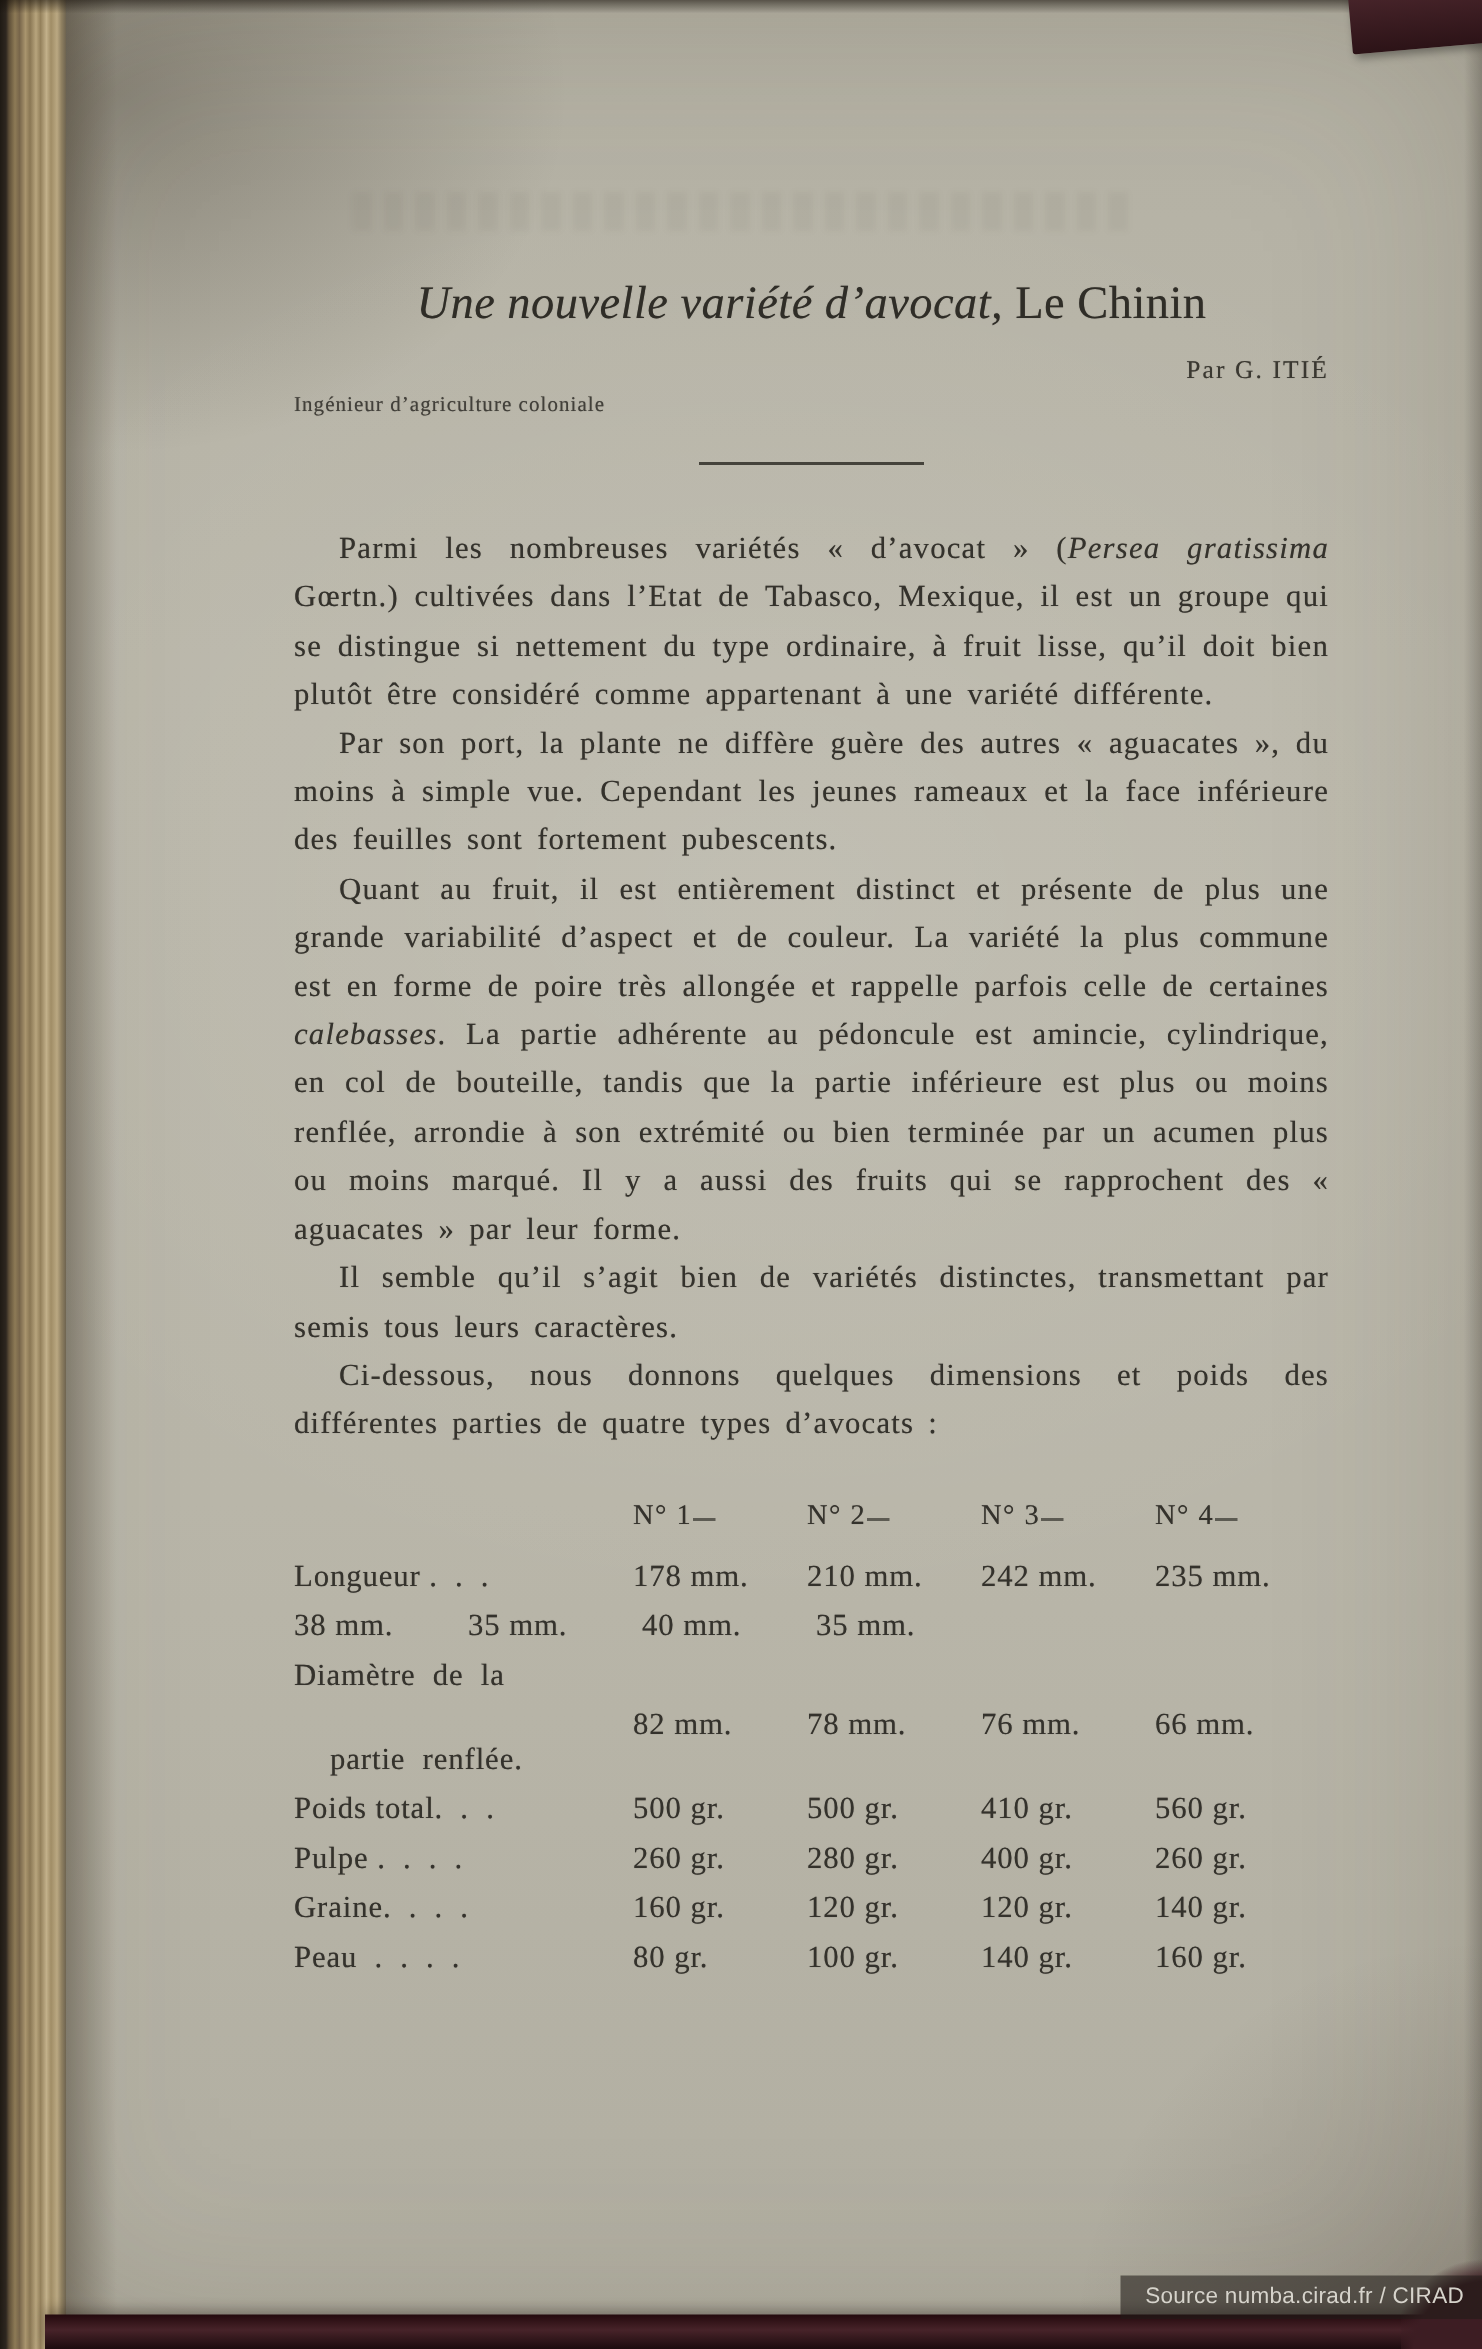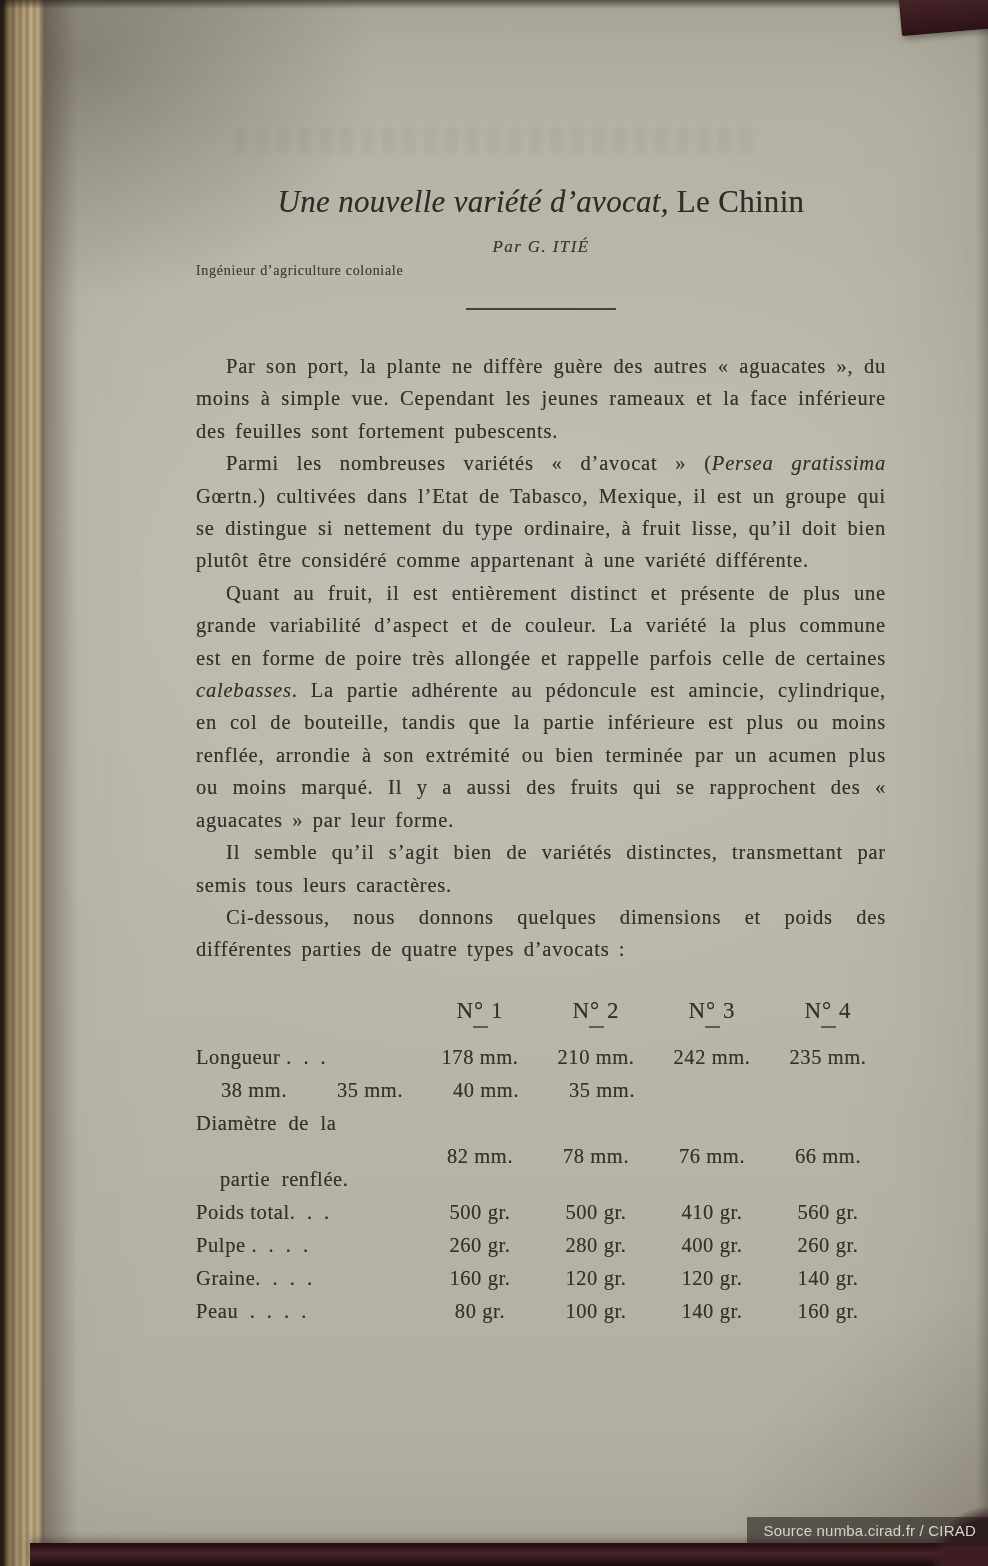--- a/index.html
+++ b/index.html
@@ -77,25 +77,24 @@
     font-size: 31px;
     font-weight: normal;
     text-align: center;
     letter-spacing: 0.3px;
     white-space: nowrap;
     color: #2f2d27;
   }
   .title .it { font-style: italic; }
   .byline {
     margin-top: 17px;
-    text-align: center;
+    text-align: right;
     font-size: 17px;
     letter-spacing: 1.4px;
     color: #3a3831;
-    font-style: italic;
   }
   .role {
     margin-top: 6px;
     font-size: 14px;
     letter-spacing: 0.7px;
     color: #42403a;
   }
   .rule {
     width: 150px;
     margin: 29px auto 0 auto;
@@ -111,24 +110,24 @@
     text-align: justify;
     text-indent: 30px;
   }
   .para .it { font-style: italic; }
 
   .meas-table { margin-top: 30px; font-size: 20.5px; letter-spacing: 0.6px; }
   .trow { display: flex; line-height: 33px; }
   .thead { margin-bottom: 13px; align-items: flex-start; }
   .tlabel { width: 226px; white-space: pre; }
   .tlabel.indent { padding-left: 24px; margin-top: 23px; }
-  .tval  { width: 116px; text-align: center; white-space: pre; }
+  .tval  { width: 116px; text-align: left; white-space: pre; }
   .tval.th {
-    display: flex; flex-direction: column; align-items: center;
-    text-align: center; font-size: 23px; letter-spacing: 1px;
+    display: flex; flex-direction: row; align-items: center;
+    text-align: center; font-size: 19px; letter-spacing: 1px;
     line-height: 22px; padding-top: 4px;
   }
   .hdash {
     display: block; width: 15px; height: 0;
     border-top: 2px solid #3e3c35; margin-top: 4px; opacity: 0.75;
   }
 
   .watermark {
     position: absolute; right: 0; bottom: 20px;
     background: rgba(32,27,24,0.58);
@@ -147,22 +146,22 @@
   <div class="bleed-top"></div>
 
   <div class="content">
     <h1 class="title"><span class="it">Une nouvelle variété d’avocat,</span><span> Le Chinin</span></h1>
 
     <div class="byline">Par G. ITIÉ</div>
     <div class="role">Ingénieur d’agriculture coloniale</div>
     <div class="rule"></div>
 
     <div class="bodytext">
+        <p class="para"><span>Parmi les nombreuses variétés « d’avocat » (</span><span class="it">Persea gratissima</span><span> Gœrtn.) cultivées dans l’Etat de Tabasco, Mexique, il est un groupe qui se distingue si nettement du type ordinaire, à fruit lisse, qu’il doit bien plutôt être considéré comme appartenant à une variété différente.</span></p>
         <p class="para"><span>Par son port, la plante ne diffère guère des autres « aguacates », du moins à simple vue. Cependant les jeunes rameaux et la face inférieure des feuilles sont fortement pubescents.</span></p>
-        <p class="para"><span>Parmi les nombreuses variétés « d’avocat » (</span><span class="it">Persea gratissima</span><span> Gœrtn.) cultivées dans l’Etat de Tabasco, Mexique, il est un groupe qui se distingue si nettement du type ordinaire, à fruit lisse, qu’il doit bien plutôt être considéré comme appartenant à une variété différente.</span></p>
         <p class="para"><span>Quant au fruit, il est entièrement distinct et présente de plus une grande variabilité d’aspect et de couleur. La variété la plus commune est en forme de poire très allongée et rappelle parfois celle de certaines </span><span class="it">calebasses</span><span>. La partie adhérente au pédoncule est amincie, cylindrique, en col de bouteille, tandis que la partie inférieure est plus ou moins renflée, arrondie à son extrémité ou bien terminée par un acumen plus ou moins marqué. Il y a aussi des fruits qui se rapprochent des « aguacates » par leur forme.</span></p>
         <p class="para"><span>Il semble qu’il s’agit bien de variétés distinctes, transmettant par semis tous leurs caractères.</span></p>
         <p class="para"><span>Ci-dessous, nous donnons quelques dimensions et poids des différentes parties de quatre types d’avocats :</span></p>
       </div>
 
     <div class="meas-table">
       <div class="trow thead">
           <div class="tlabel"></div>
           <div class="tval th"><span>N° 1</span><span class="hdash"></span></div>
           <div class="tval th"><span>N° 2</span><span class="hdash"></span></div>

